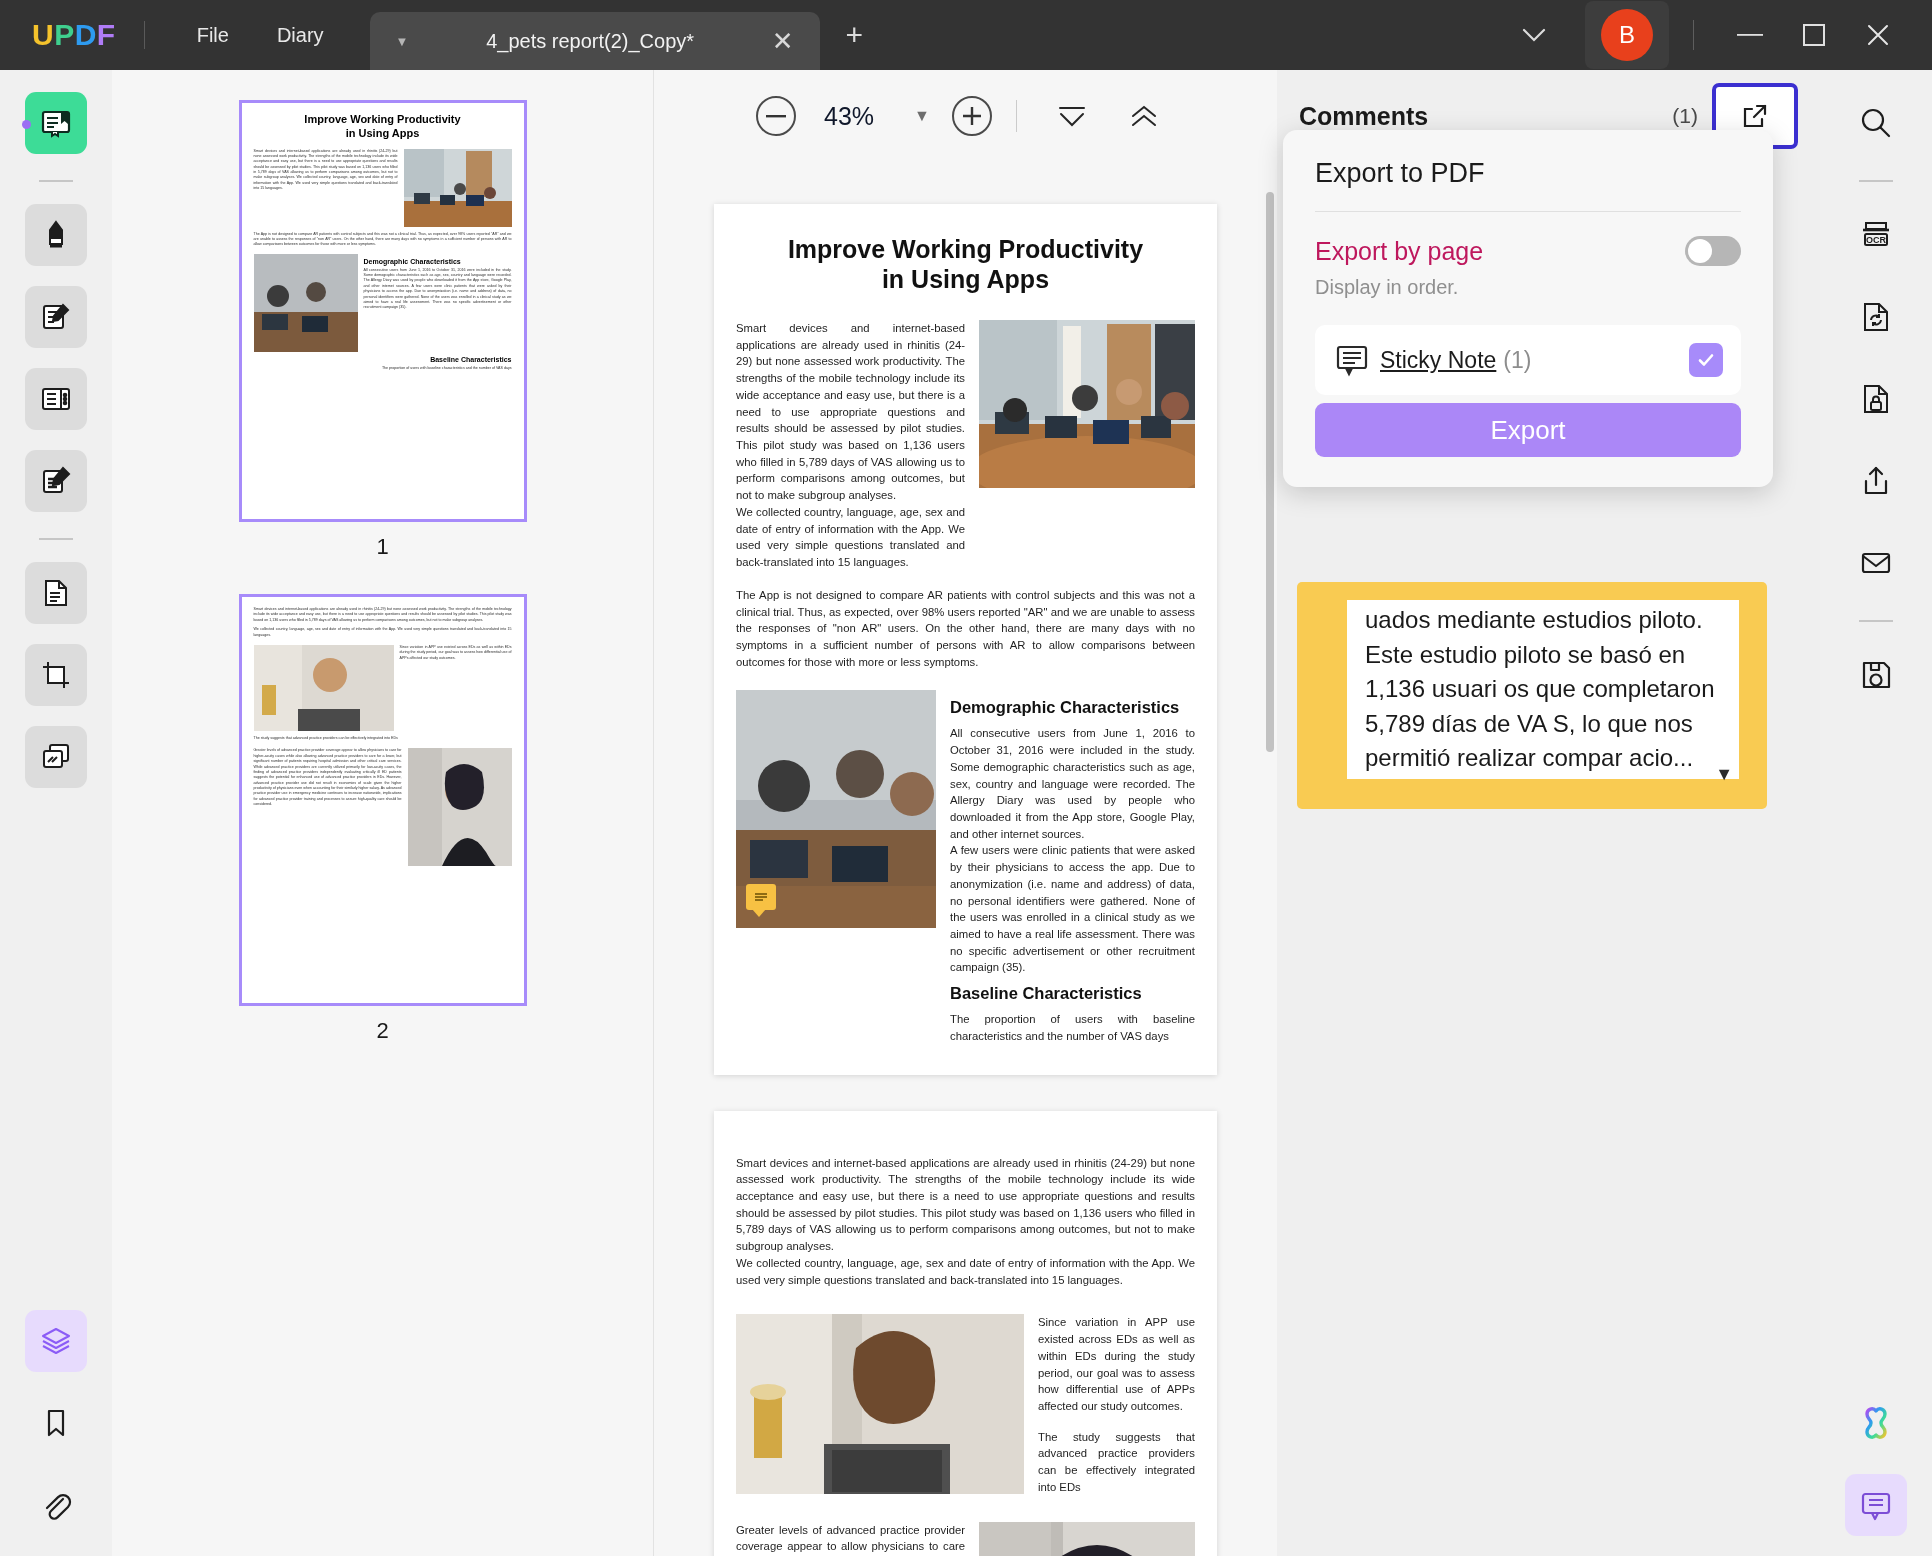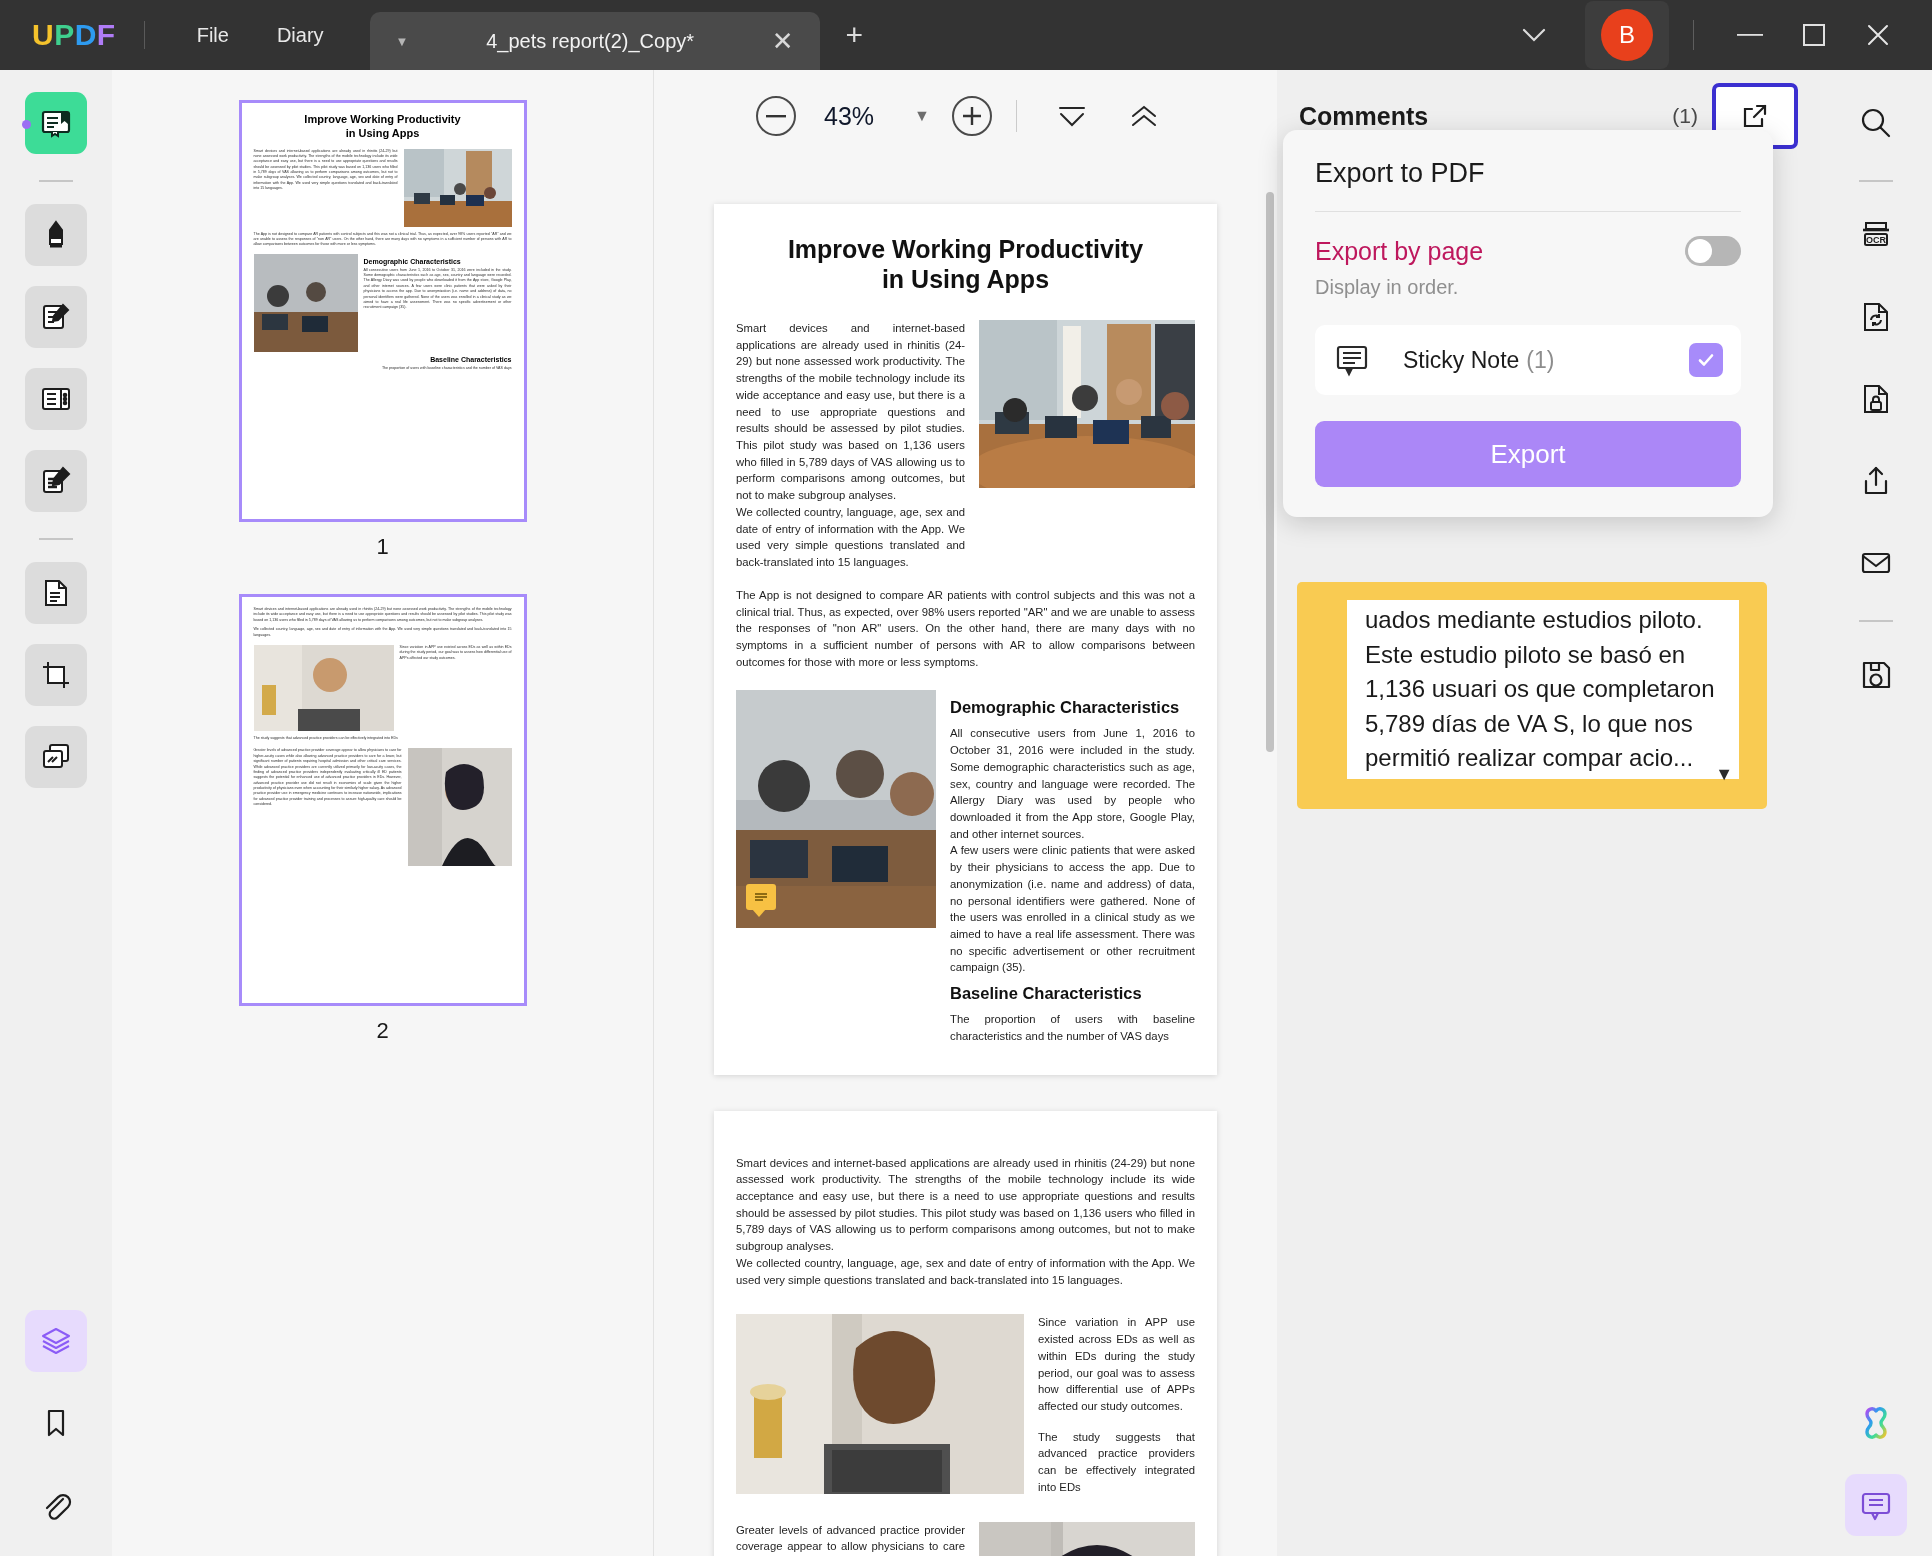--- a/index.html
+++ b/index.html
@@ -169,29 +169,29 @@
   }
   .toggle .knob {
     position:absolute; top:3px; left:3px; width:24px; height:24px;
     border-radius:50%; background:#fff;
   }
   .ed-sub { font-size:20px; color:#8f8f8f; margin-top:10px; }
   .ed-item {
     margin-top:26px; background:#fff; border-radius:10px;
     display:flex; align-items:center; padding:16px 18px;
   }
-  .ed-item-label { font-size:23px; color:#1c1c1c; margin-left:32px; }
+  .ed-item-label { font-size:23px; color:#1c1c1c; margin-left:9px;text-decoration:underline; }
   .ed-item-count { font-size:23px; color:#8d8d8d; margin-left:7px; }
   .checkbox {
     margin-left:auto; width:34px; height:34px; border-radius:7px;
     background:#a78bfa; display:flex; align-items:center; justify-content:center;
     color:#fff; font-size:21px; cursor:pointer;
   }
   .export-btn {
-    margin-top:26px; height:66px; border-radius:9px; background:#ab87f7;
+    margin-top:8px; height:54px; border-radius:9px; background:#ab87f7;
     display:flex; align-items:center; justify-content:center;
     color:#fff; font-size:26px; cursor:pointer;
   }
 
   
   .sticky {
     position:absolute; top:582px; left:1297px; width:470px;
     background:#f9cb52; border-radius:5px; padding:18px 0 30px 0;
   }
   .sticky-body {

